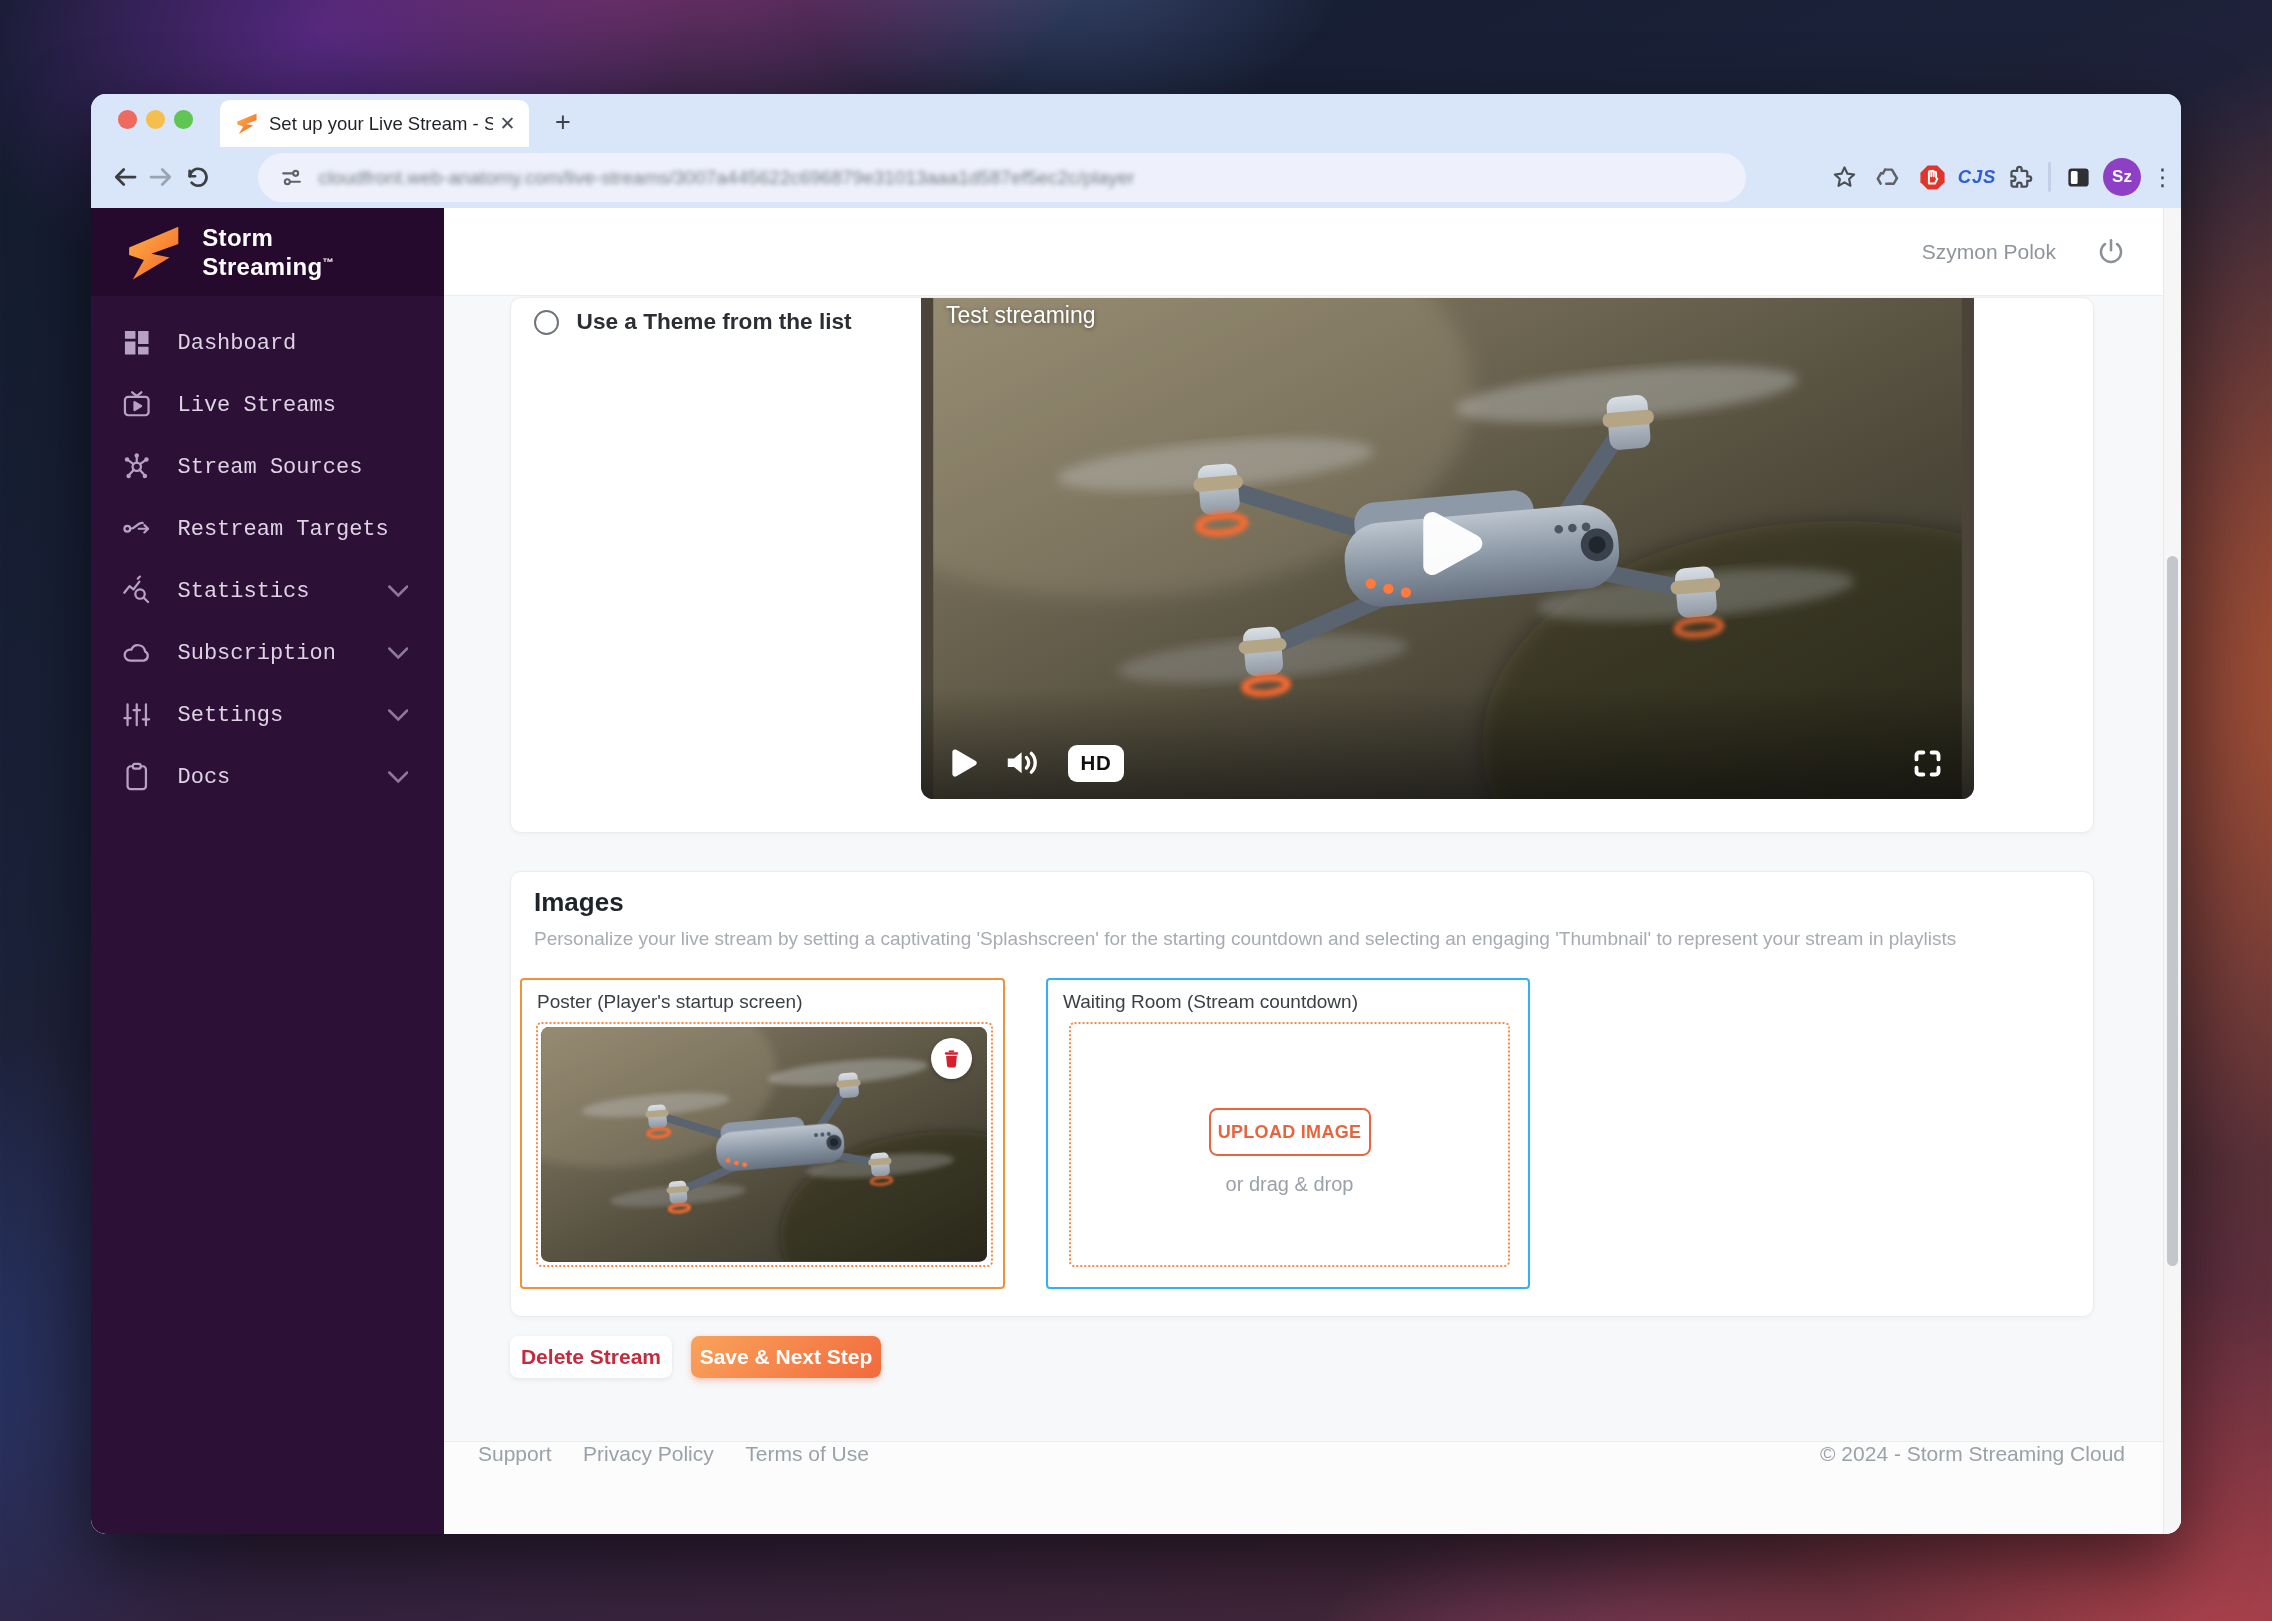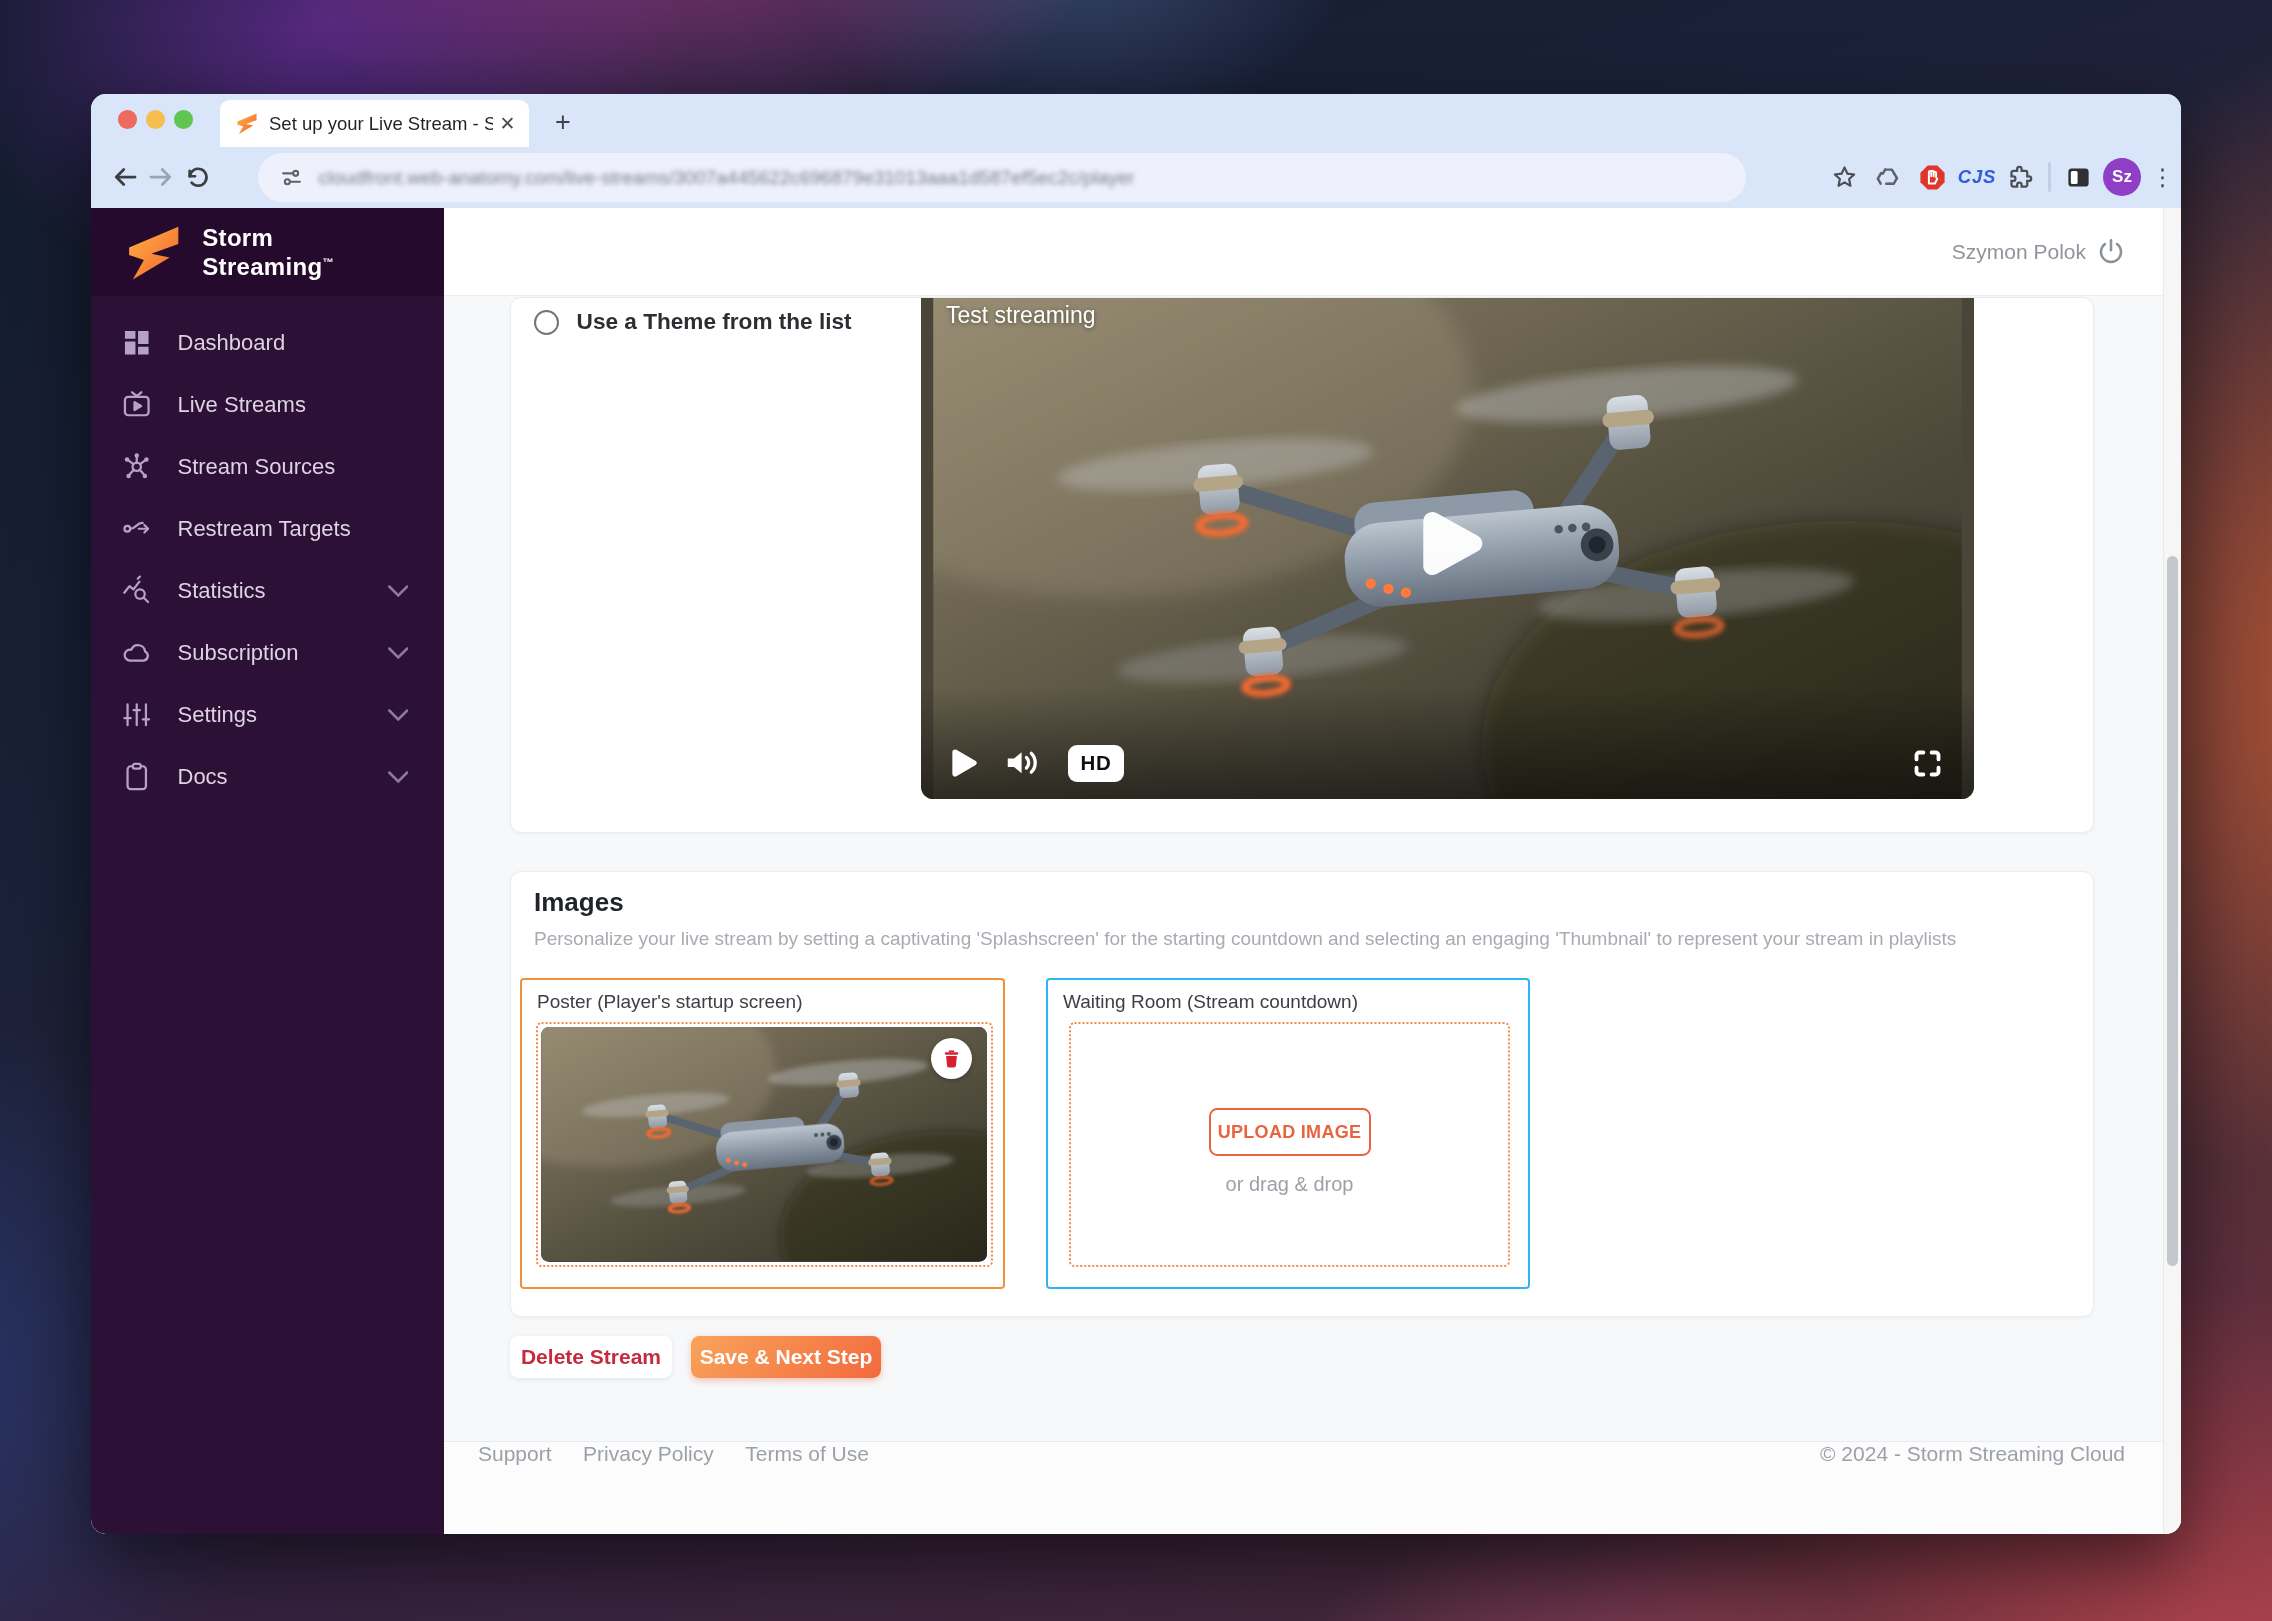--- a/index.html
+++ b/index.html
@@ -49,25 +49,25 @@
   
   .page { position:absolute; left:0; top:114px; right:0; bottom:0; background:#f7f8fa; }
   
   .sidebar { position:absolute; left:0; top:0; bottom:0; width:353px; background:#2d1036; }
   .logo { position:absolute; left:0; top:0; width:353px; height:88px; background:#250a2d; display:flex; align-items:center; padding-left:32px;gap:8px; }
   .logo-text { margin-left:12.3px; color:#fff; font-weight:bold; font-size:24px; line-height:25px; letter-spacing:0.3px;}
   .logo-tm { font-size:11px; vertical-align:super; }
   .nav { position:absolute; left:0; top:104px; width:353px; }
   .nav-item { position:relative; height:62px; display:flex; align-items:center; padding-left:30px; cursor:pointer; }
   .nav-item svg.mi { flex:0 0 31.5px; }
-  .nav-label { margin-left:25px; color:#ddd3e4; font-size:22px; }
+  .nav-label { margin-left:25px; color:#ddd3e4; font-size:22px;font-family:Liberation Mono, monospace; }
   .chev { position:absolute; right:36px; top:50%; transform:translateY(-50%); }
   
   .hdr { position:absolute; left:353px; right:0; top:0; height:88px; background:#ffffff; border-bottom:0.7px solid #ededf1;
-    display:flex; align-items:center; justify-content:flex-end; padding-right:55px; gap:10px; }
+    display:flex; align-items:center; justify-content:flex-end; padding-right:55px; gap:40px; }
   .hdr-name { color:#8f949b; font-size:21px; }
   
   .sbtrack { position:absolute; right:0; top:0; bottom:0; width:18px; background:#f6f6f6; border-left:0.7px solid #e9e9e9; }
   .sbthumb { position:absolute; left:3.4px; width:10.3px; top:348px; height:710px; background:#c3c6ca; border-radius:5.5px; }
   
   .content { position:absolute; left:353px; top:88px; right:18px; bottom:0; background:#f7f8fa; }
   .card { position:absolute; background:#fff; border:0.7px solid #ececef; border-radius:11px; box-shadow:0 1.4px 4.1px rgba(20,20,40,.03); }
   .card1 { left:66px; top:1.4px; width:1584px; height:536px; }
   .radio-row { position:absolute; left:22.6px; top:11px; display:flex; align-items:center; gap:18px; }
   .radio { width:25px; height:25px; border-radius:50%; border:2.7px solid #6f7479; background:#fff; }

